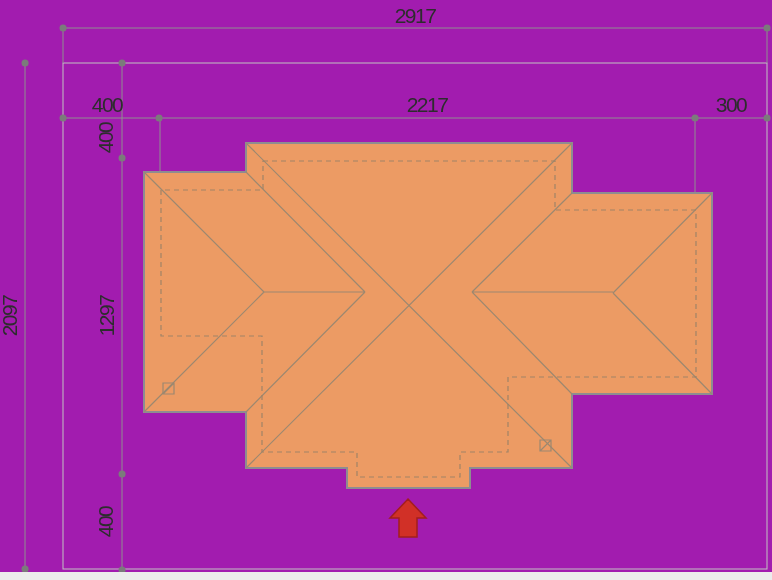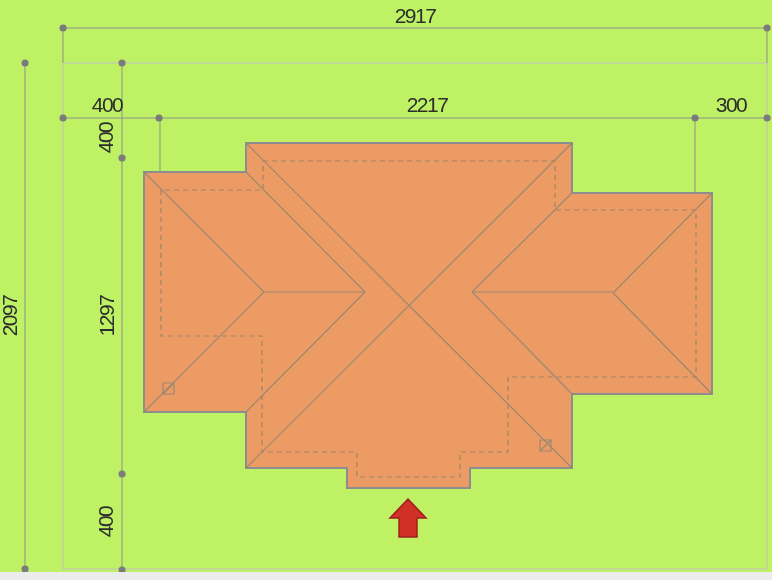--- a/index.html
+++ b/index.html
@@ -1,19 +1,19 @@
 <!DOCTYPE html>
 <html><head>
 <meta charset="utf-8">
 <style>
   html,body{margin:0;padding:0;background:#fff;}
   .stage{
     position:relative;
     width:772px;height:580px;
-    background:#bef264;
+    background:#a21caf;
     overflow:hidden;
     font-family:"Liberation Sans", sans-serif;
   }
   svg{position:absolute;left:0;top:0;display:block;}
   .site-boundary{fill:none;stroke:#c2c2c2;stroke-width:1;}
   .dim-line{fill:none;stroke:#8f8f8f;stroke-width:1;}
   .dim-dot{fill:none;stroke:#7b7b7b;stroke-width:7;stroke-linecap:round;}
   .dim-text{
     fill:#2d2d2d;font-size:21px;letter-spacing:-1.5px;
     text-anchor:middle;font-family:"Liberation Sans", sans-serif;

